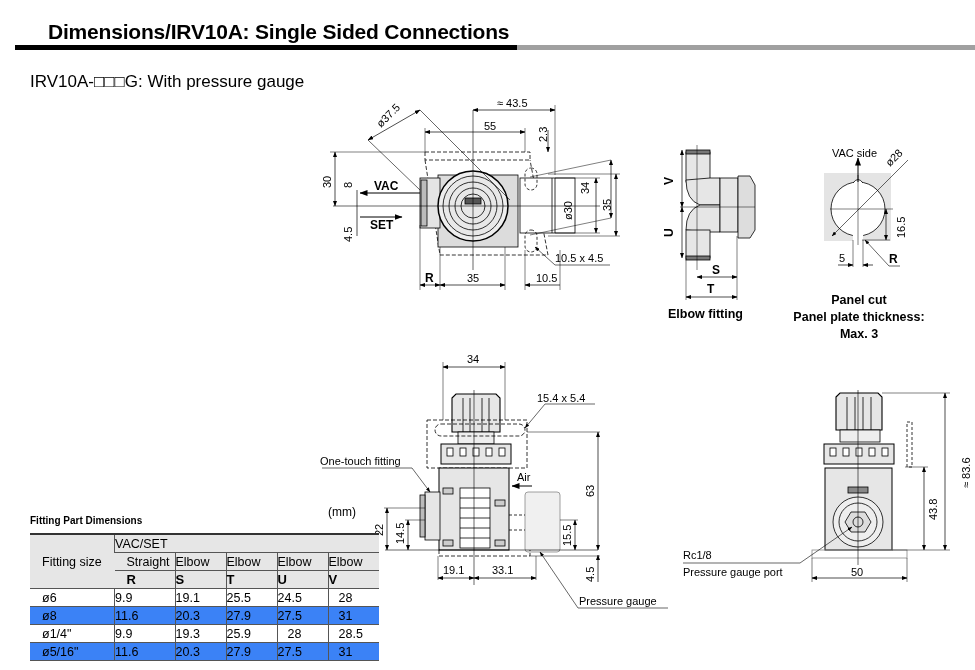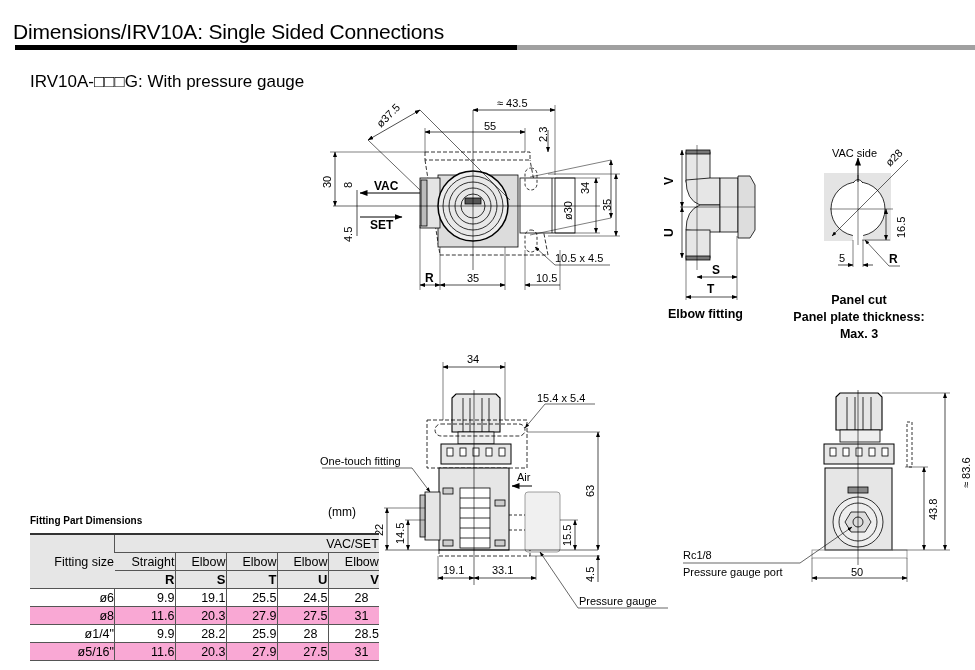--- a/index.html
+++ b/index.html
@@ -1,32 +1,32 @@
 <!DOCTYPE html>
 <html><head>
 <meta charset="utf-8">
 <style>
   html,body{margin:0;padding:0;background:#fff;}
   body{width:975px;height:670px;position:relative;overflow:hidden;font-family:"Liberation Sans",sans-serif;color:#000;}
-  .title{position:absolute;left:13px;top:20px;font-size:21px;font-weight:normal;letter-spacing:-0.2px;}
+  .title{position:absolute;left:48px;top:20px;font-size:21px;font-weight:bold;letter-spacing:-0.2px;}
   .title-rule{position:absolute;left:15px;top:45px;height:5px;width:960px;}
   .title-rule .blk{position:absolute;left:0;top:0;width:262px;height:5px;background:#000;}
   .title-rule .gry{position:absolute;left:262px;top:0;right:0;height:5px;background:#a0a0a0;}
   .subtitle{position:absolute;left:30px;top:72px;font-size:17px;font-weight:normal;}
   .drawing{position:absolute;left:0;top:0;width:975px;height:670px;}
   .drawing text{font-family:"Liberation Sans",sans-serif;fill:#000;}
   .tbl-title{position:absolute;left:30px;top:515px;font-size:10px;font-weight:bold;}
   .tbl-unit{position:absolute;left:328px;top:505px;font-size:12px;}
   table.fit{position:absolute;left:30px;top:533px;border-collapse:collapse;font-size:12.5px;border-top:2px solid #333;}
-  table.fit td{border-bottom:1px solid #555;border-left:1px solid #555;padding:0;height:17px;text-align:right;}
+  table.fit td{border-bottom:1px solid #555;border-left:1px solid #555;padding:0;height:17px;text-align:left;}
   table.fit td:first-child{border-left:none;padding-left:12px;}
   table.fit .hdr{background:#e6e6e6;}
-  table.fit .alt{background:#f9a8d4;}
+  table.fit .alt{background:#3b82f6;}
   table.fit .bold{font-weight:bold;font-size:13px;}
-  table.fit .num{text-align:left;padding-left:26px;}
+  table.fit .num{text-align:left;padding-left:10px;}
 </style>
 </head>
 <body>
 
 <div class="title">Dimensions/IRV10A: Single Sided Connections</div>
 <div class="title-rule">
   <div class="blk" style="width:502px"></div>
   <div class="gry" style="left:502px"></div>
 </div>
 <div class="subtitle">IRV10A-□□□G: With pressure gauge</div>
@@ -331,21 +331,21 @@
     <td>ø8</td>
     <td>11.6</td>
     <td>20.3</td>
     <td>27.9</td>
     <td>27.5</td>
     <td class="num">31</td>
   </tr>
   <tr>
     <td>ø1/4"</td>
     <td>9.9</td>
-    <td>28.2</td>
+    <td>19.3</td>
     <td>25.9</td>
     <td class="num">28</td>
     <td class="num">28.5</td>
   </tr>
   <tr class="alt">
     <td>ø5/16"</td>
     <td>11.6</td>
     <td>20.3</td>
     <td>27.9</td>
     <td>27.5</td>

